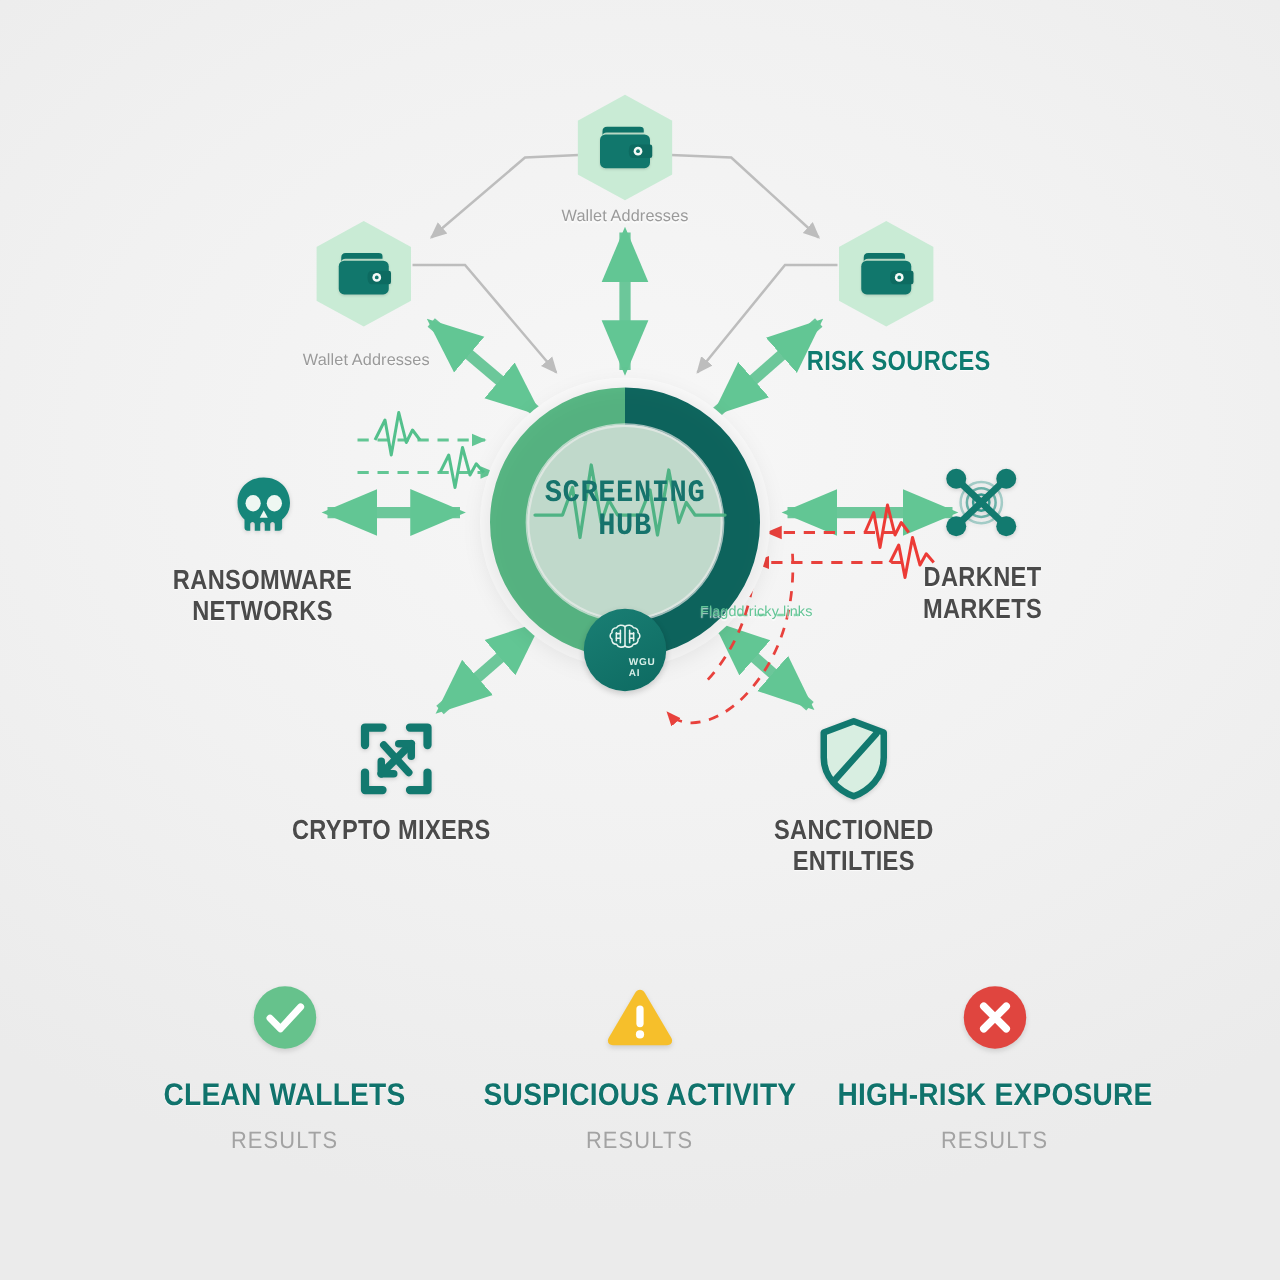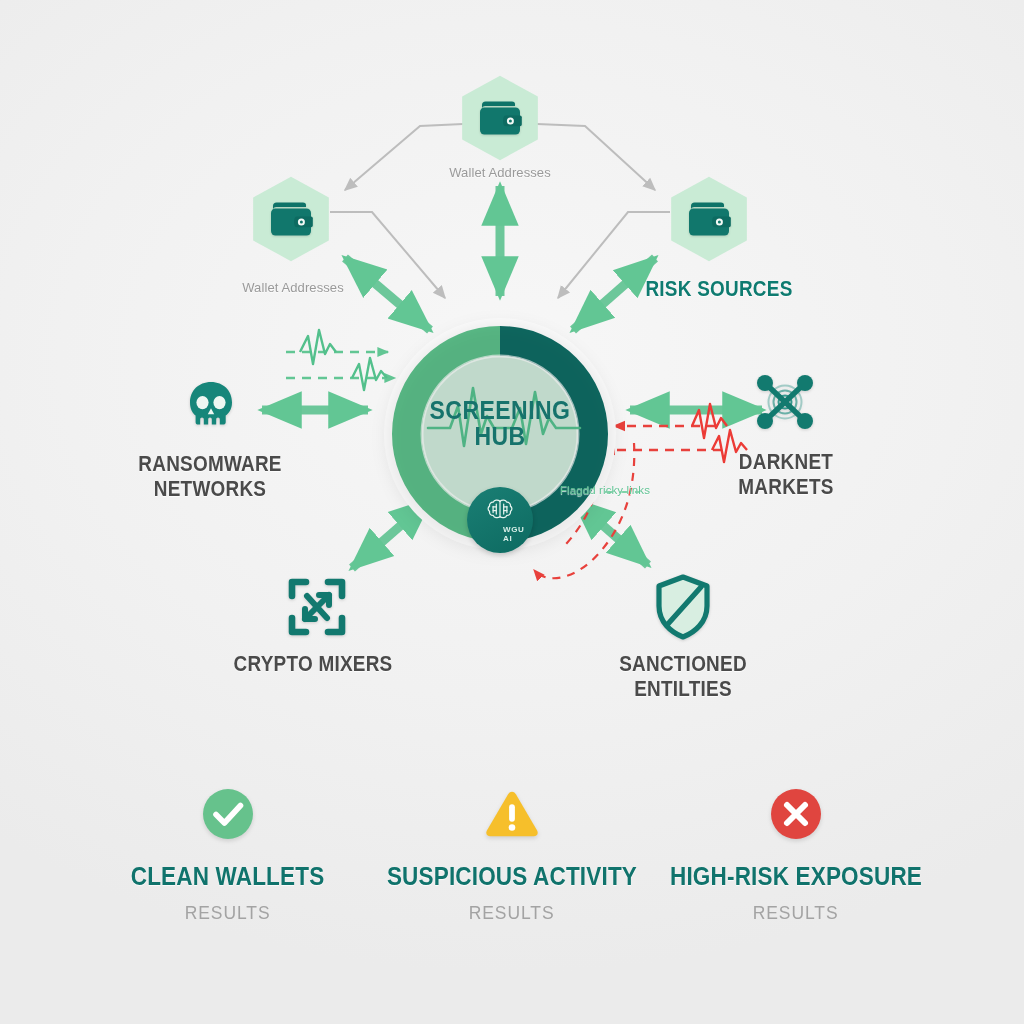--- a/index.html
+++ b/index.html
@@ -47,21 +47,21 @@
   }
   .lbl-node-teal{
     color:#0e7b70;font-size:22px;font-weight:700;letter-spacing:.3px;
     transform:scaleX(.86);
   }
   .lbl-flag{
     color:#63c596;font-size:11.5px;font-weight:400;letter-spacing:.1px;
   }
 
   
-  #hub{position:absolute;left:382px;top:316px;width:236px;height:236px;}
+  #hub{position:absolute;left:382px;top:300px;width:236px;height:236px;font-family:Liberation Mono, monospace;}
   #hubshadow{
     position:absolute;left:4px;top:8px;width:228px;height:228px;border-radius:50%;
     background:rgba(0,0,0,.07);filter:blur(8px);
   }
   .hubtext{
     position:absolute;left:0;width:236px;text-align:center;z-index:5;
     pointer-events:none;
   }
   #hubTitle{
     top:82px;color:#16736c;font-size:25px;font-weight:700;line-height:1.03;

